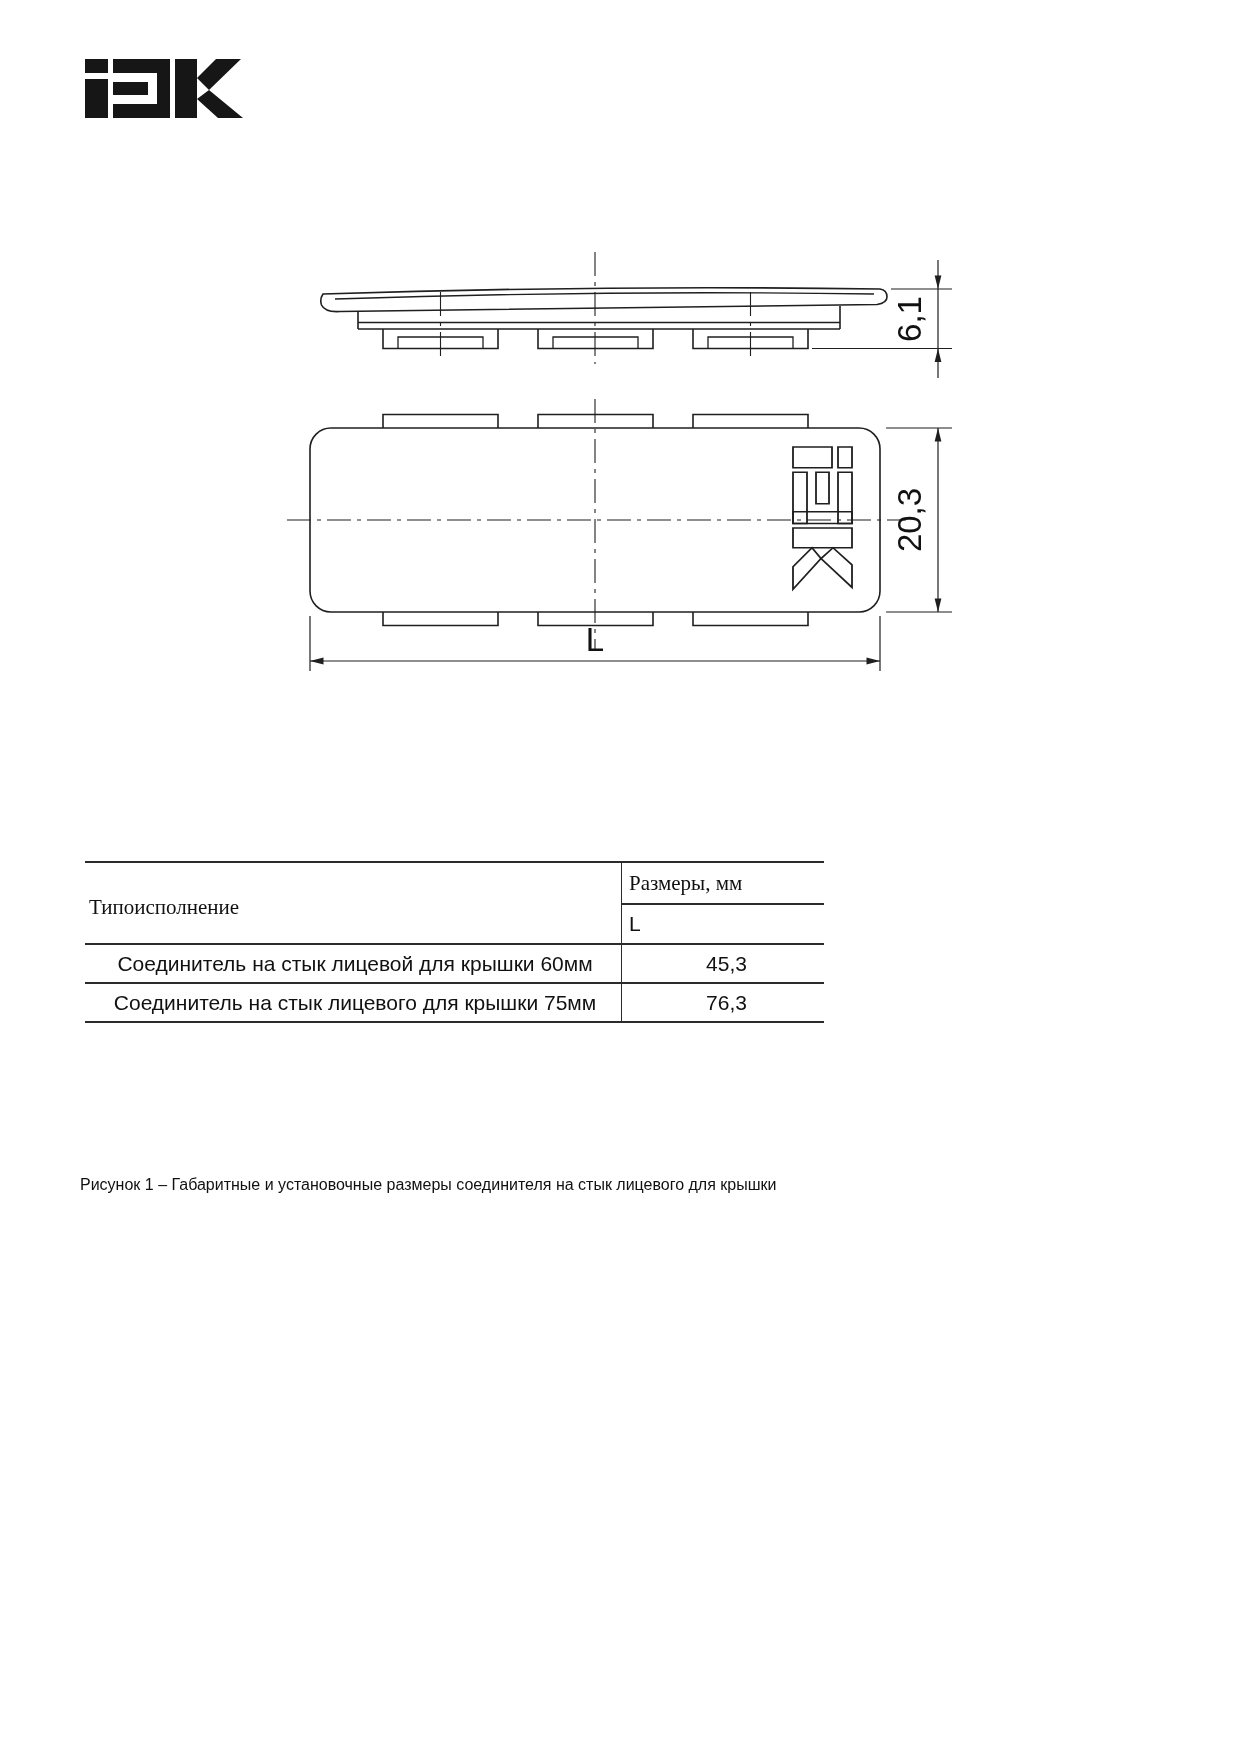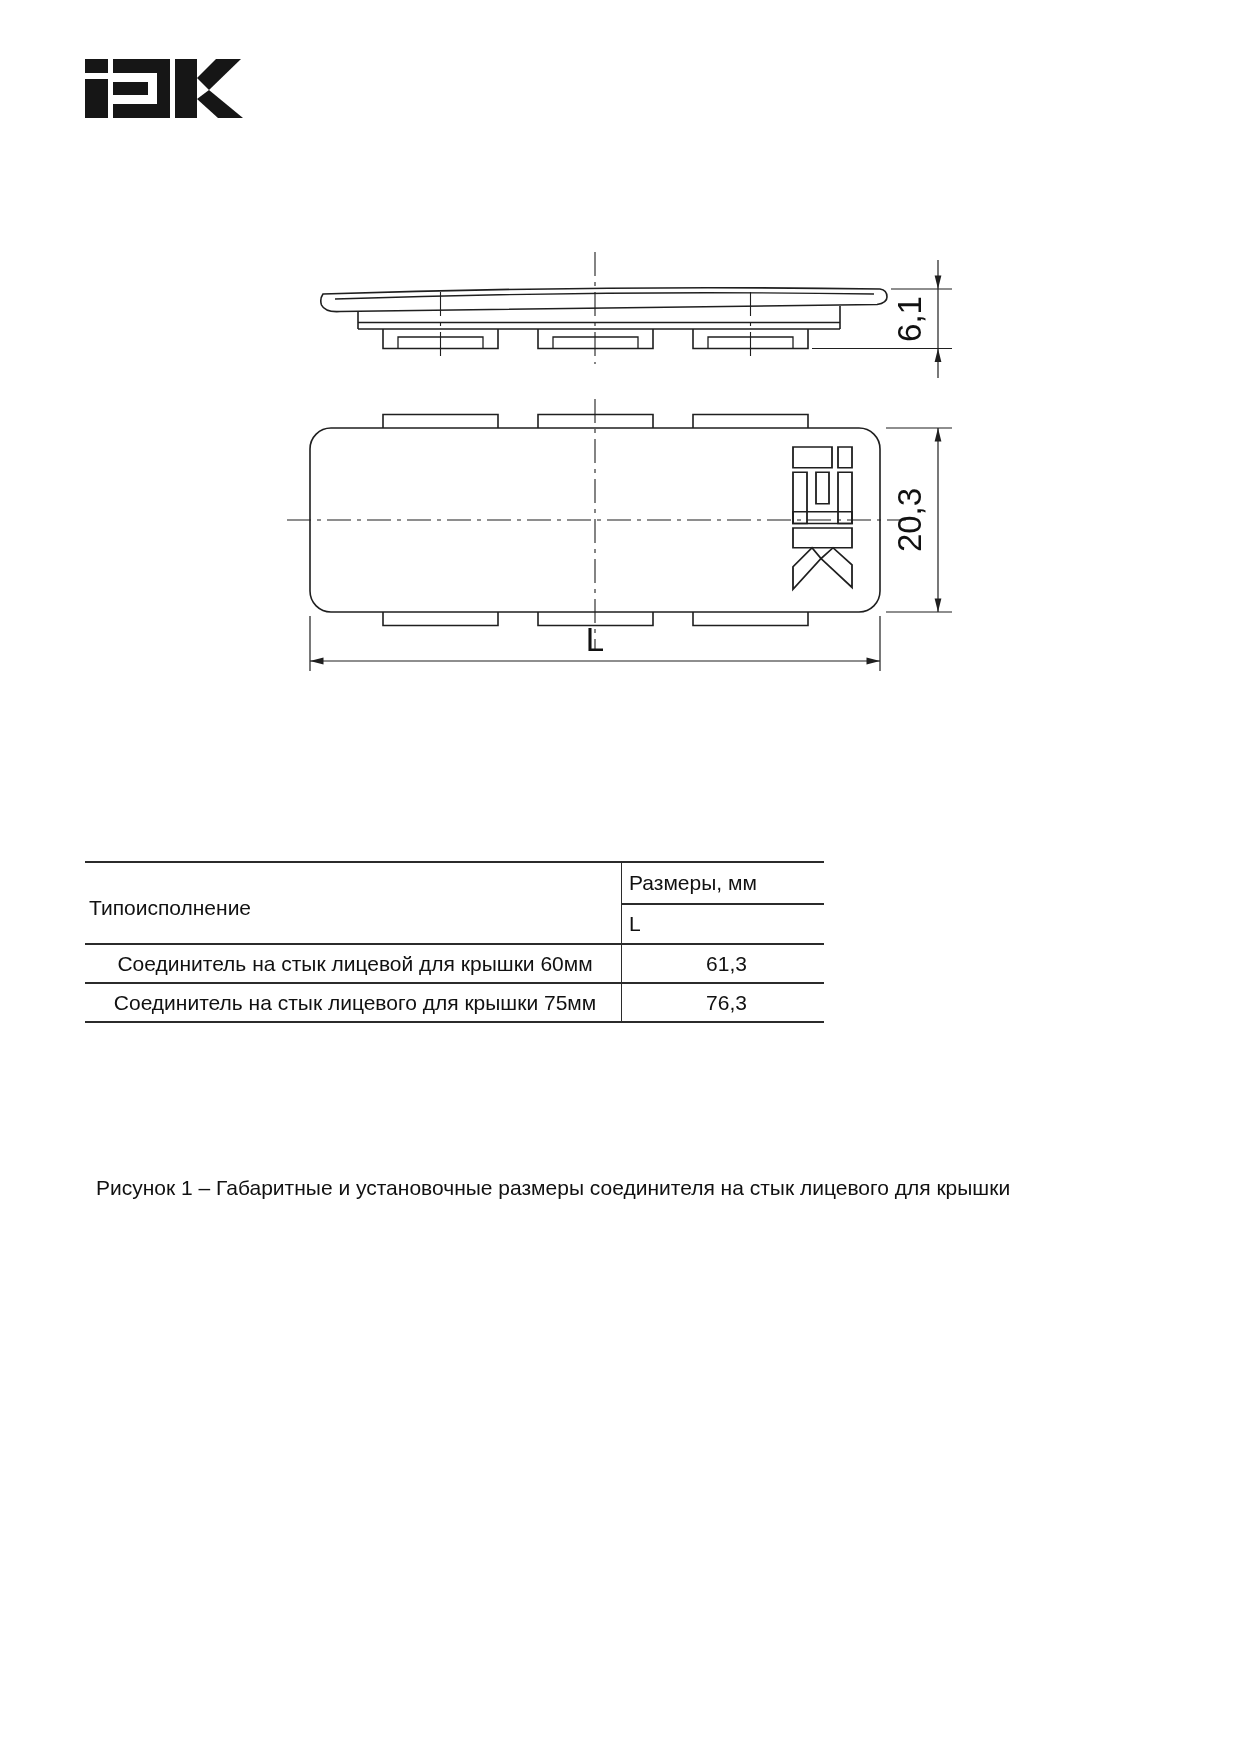--- a/index.html
+++ b/index.html
@@ -22,29 +22,29 @@
   .logo-outline path{fill:none;stroke:#1f1f1f;stroke-width:1.8;}
 
   .dim-table{
     position:absolute;left:85px;top:861px;width:727px;
     border-collapse:collapse;table-layout:fixed;
     font-size:21px;color:#111;
   }
   .dim-table td{padding:0;}
   .dim-table .c1{width:532px;padding-left:4px;margin-left:39px;}
   .dim-table .c2{width:195px;padding-left:7px;border-left:1.5px solid #2b2b2b;}
-  .dim-table tr.hdr1 td{border-top:2px solid #2b2b2b;height:40px;vertical-align:middle;}
+  .dim-table tr.hdr1 td{border-top:2px solid #2b2b2b;height:40px;vertical-align:middle;font-family:Liberation Serif, serif;}
   .dim-table td.merged{vertical-align:top;padding-top:9px;border-top:2px solid #2b2b2b;border-bottom:2px solid #2b2b2b;}
   .dim-table tr.hdr1 td.c2{border-bottom:2px solid #2b2b2b;}
   .dim-table tr.hdr2 td{height:38px;vertical-align:middle;border-bottom:2px solid #2b2b2b;}
   .dim-table tr.datarow td{height:37px;vertical-align:middle;border-bottom:2px solid #2b2b2b;text-align:center;}
 
   .figure-caption{
-    position:absolute;left:96px;top:1176px;
-    font-size:21px;color:#111;white-space:nowrap;
+    position:absolute;left:80px;top:1176px;
+    font-size:16px;color:#111;white-space:nowrap;
   }
 </style>
 </head>
 <body>
 
 <div class="page">
 
   <svg class="brand-logo" viewBox="0 0 160 60" aria-hidden="true">
     <g fill="#161616">
       <path d="M0,1 h23 v14 h-23 z"></path>
@@ -145,21 +145,21 @@
     <tbody>
         <tr class="hdr1">
       <td class="c1 merged" rowspan="2">Типоисполнение</td>
       <td class="c2">Размеры, мм</td>
     </tr>
     <tr class="hdr2">
       <td class="c2">L</td>
     </tr>
     <tr class="datarow">
       <td class="c1">Соединитель на стык лицевой для крышки 60мм</td>
-      <td class="c2">61,3</td>
+      <td class="c2">45,3</td>
     </tr>
     <tr class="datarow">
       <td class="c1">Соединитель на стык лицевого для крышки 75мм</td>
       <td class="c2">76,3</td>
     </tr>
   </tbody>
     </table>
 
   <div class="figure-caption">Рисунок 1 – Габаритные и установочные размеры соединителя на стык лицевого для крышки</div>
 

